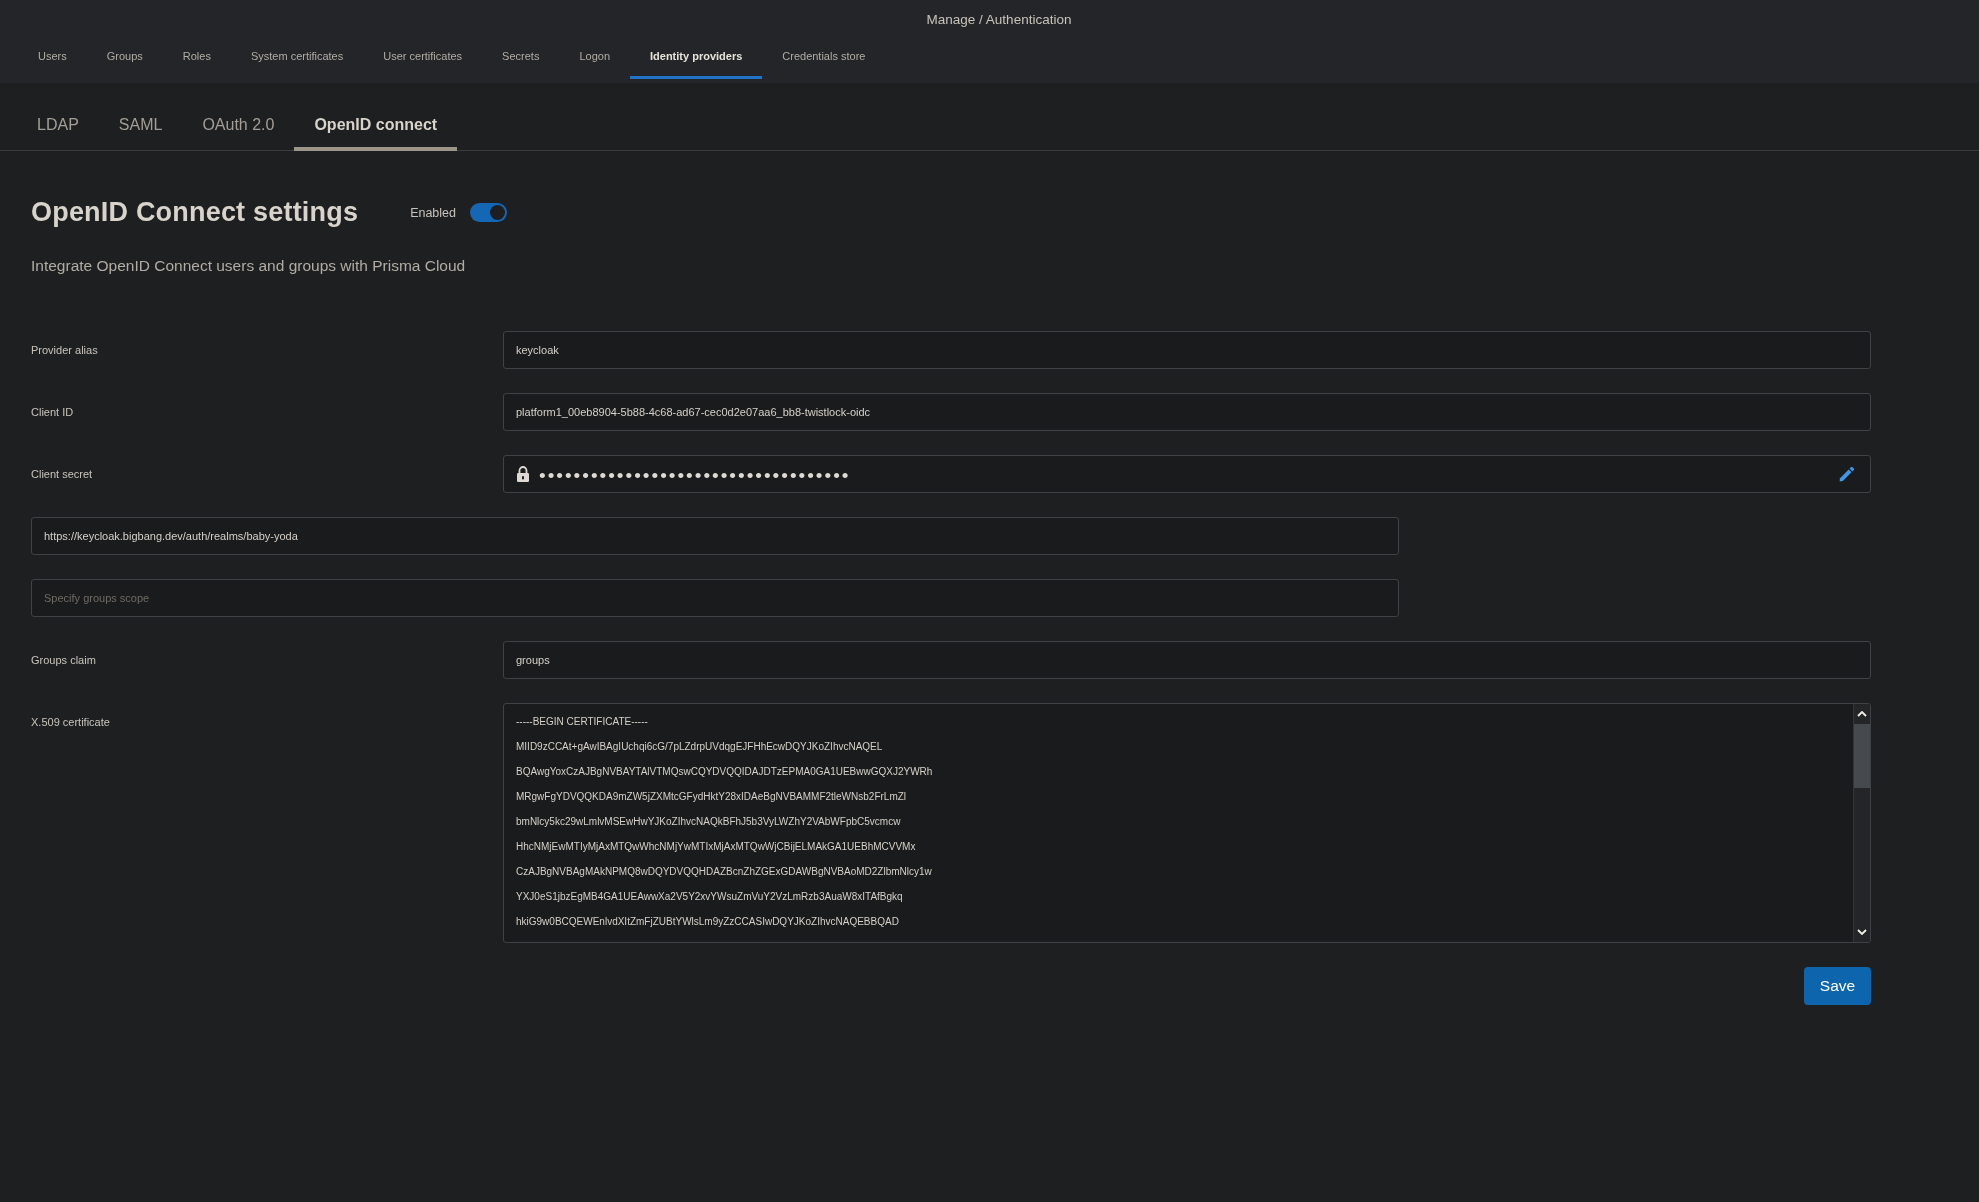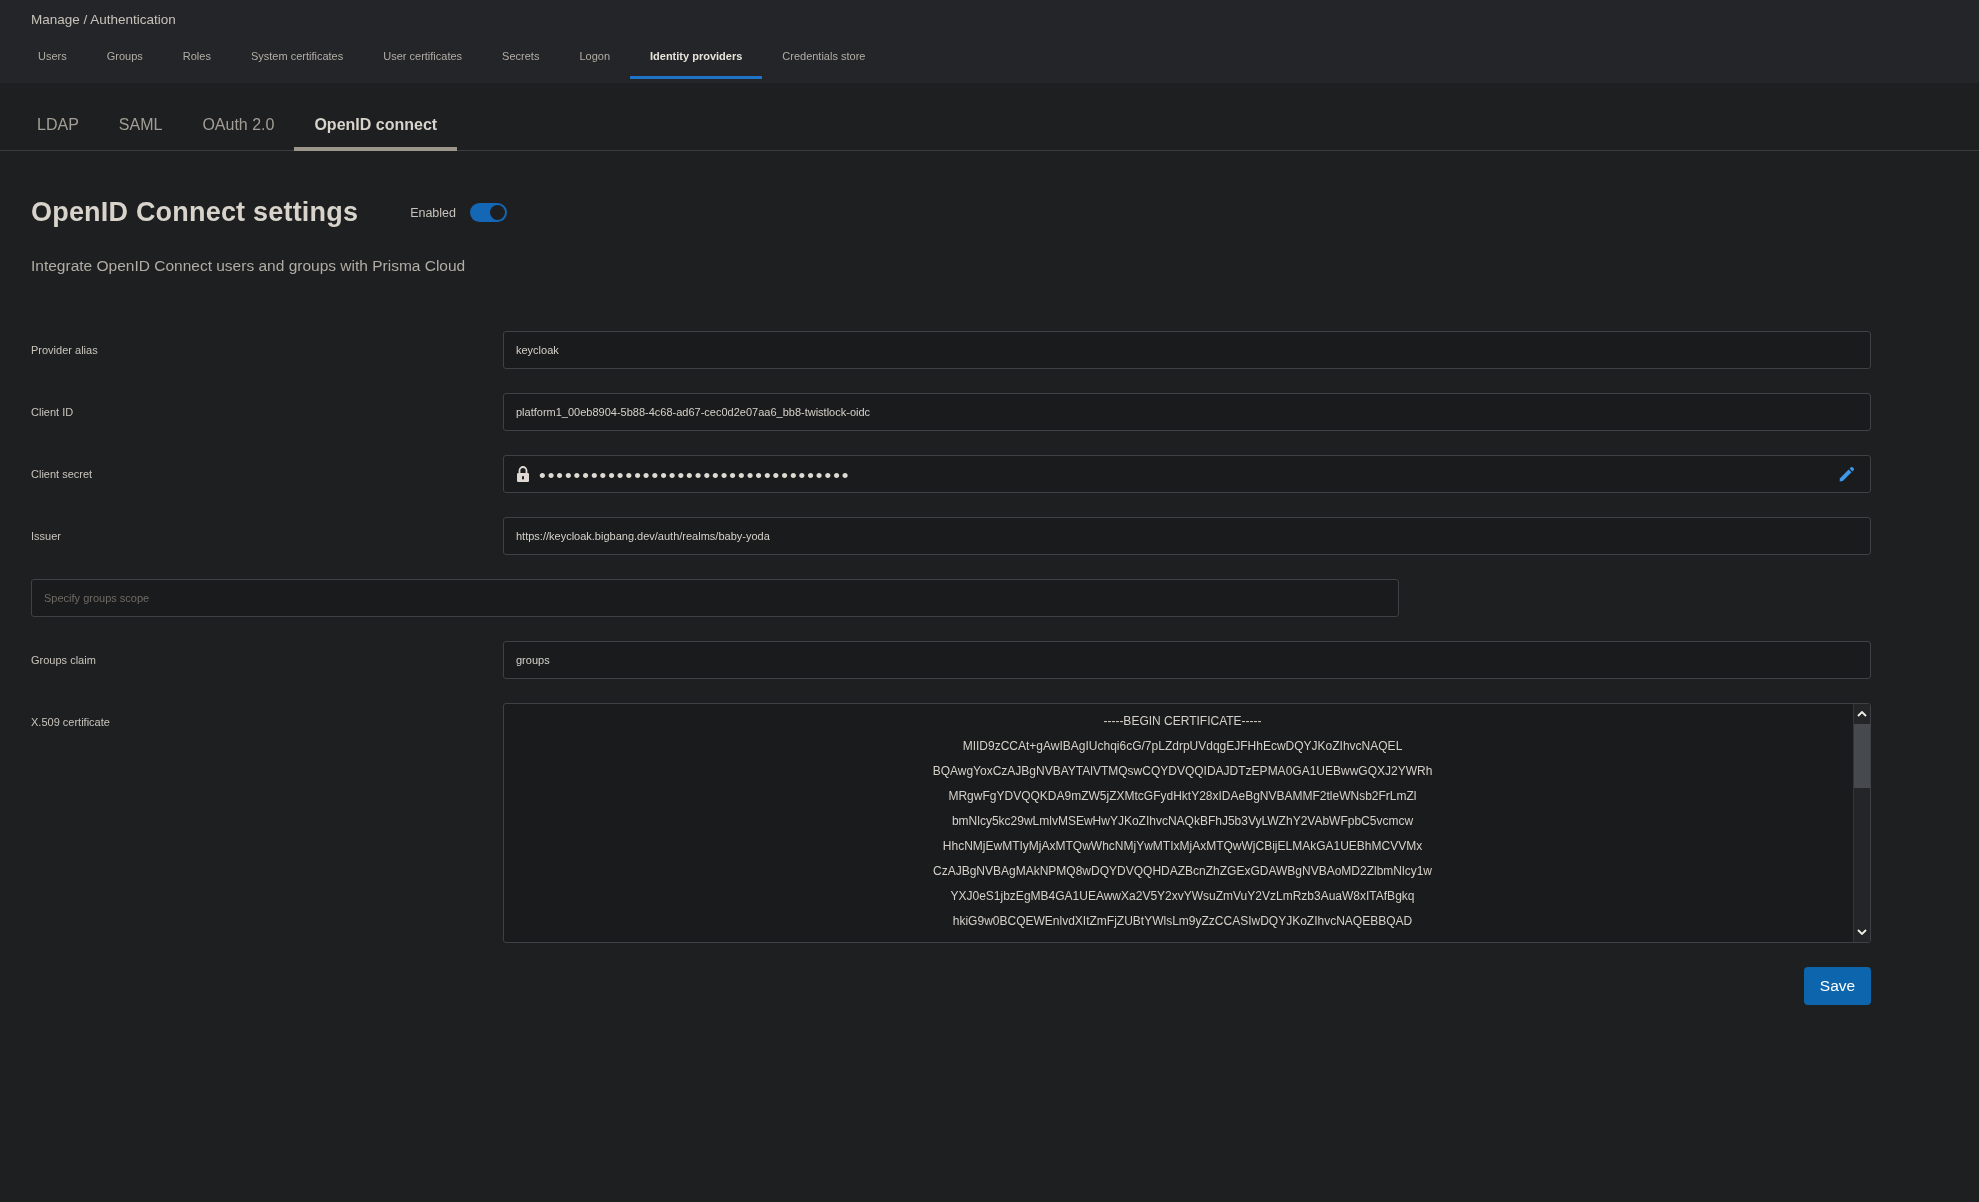--- a/index.html
+++ b/index.html
@@ -10,20 +10,21 @@
     color:#d7d2ca;
     overflow:hidden;
   }
 
   
   .top-header { background:#242528; height:83px; }
   .breadcrumb {
     padding:12px 12px 0 31px;
     font-size:13.5px;
     color:#c7c2ba;
+    text-align:center;
   }
   .nav-tabs {
     display:flex;
     align-items:flex-end;
     height:52px;
     padding-left:18px;
   }
   .nav-tab {
     padding:0 20px 14px 20px;
     font-size:11px;
@@ -165,26 +166,25 @@
     position:relative;
     overflow:hidden;
   }
   .cert-text {
     width:1345px; height:238px;
     background:transparent;
     border:none; outline:none;
     resize:none;
     overflow:hidden;
     color:#d6d1ca;
-    font-size:12px;
+    font-size:10px;
     line-height:25px;
     font-family:"Liberation Sans", sans-serif;
     padding:5px 0 0 12px;
     white-space:pre;
-    text-align:center;
   }
   .v-scrollbar {
     position:absolute;
     top:0; right:0;
     width:17px; height:100%;
     background:#232527;
     border-left:1px solid #333537;
     display:flex;
     flex-direction:column;
   }
@@ -284,21 +284,20 @@
         <button class="edit-btn">
           <svg width="17" height="17" viewBox="0 0 17 17">
             <path d="M2 12.2 L10.7 3.5 L13.5 6.3 L4.8 15 L1.6 15.4 Z" fill="#3f97e9"></path>
             <path d="M11.6 2.6 L13 1.2 a1 1 0 0 1 1.4 0 L15.8 2.6 a1 1 0 0 1 0 1.4 L14.4 5.4 Z" fill="#3f97e9"></path>
           </svg>
         </button>
       </div>
     </div>
 
     <div class="form-row">
-      <div class="form-label">Issuer</div>
       <input class="field" type="text" value="https://keycloak.bigbang.dev/auth/realms/baby-yoda" style="">
     </div>
 
     <div class="form-row">
       <input class="field" type="text" placeholder="Specify groups scope" style="">
     </div>
 
     <div class="form-row">
       <div class="form-label">Groups claim</div>
       <input class="field" type="text" value="groups" style="">

